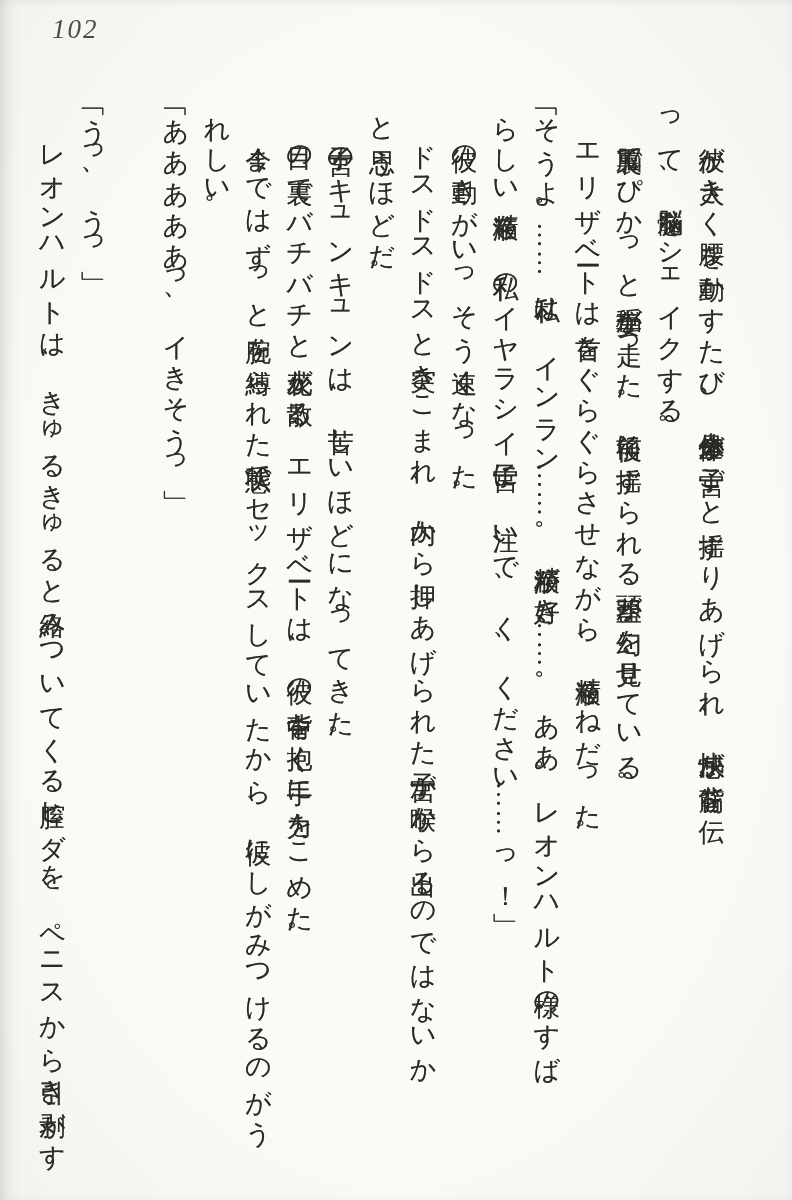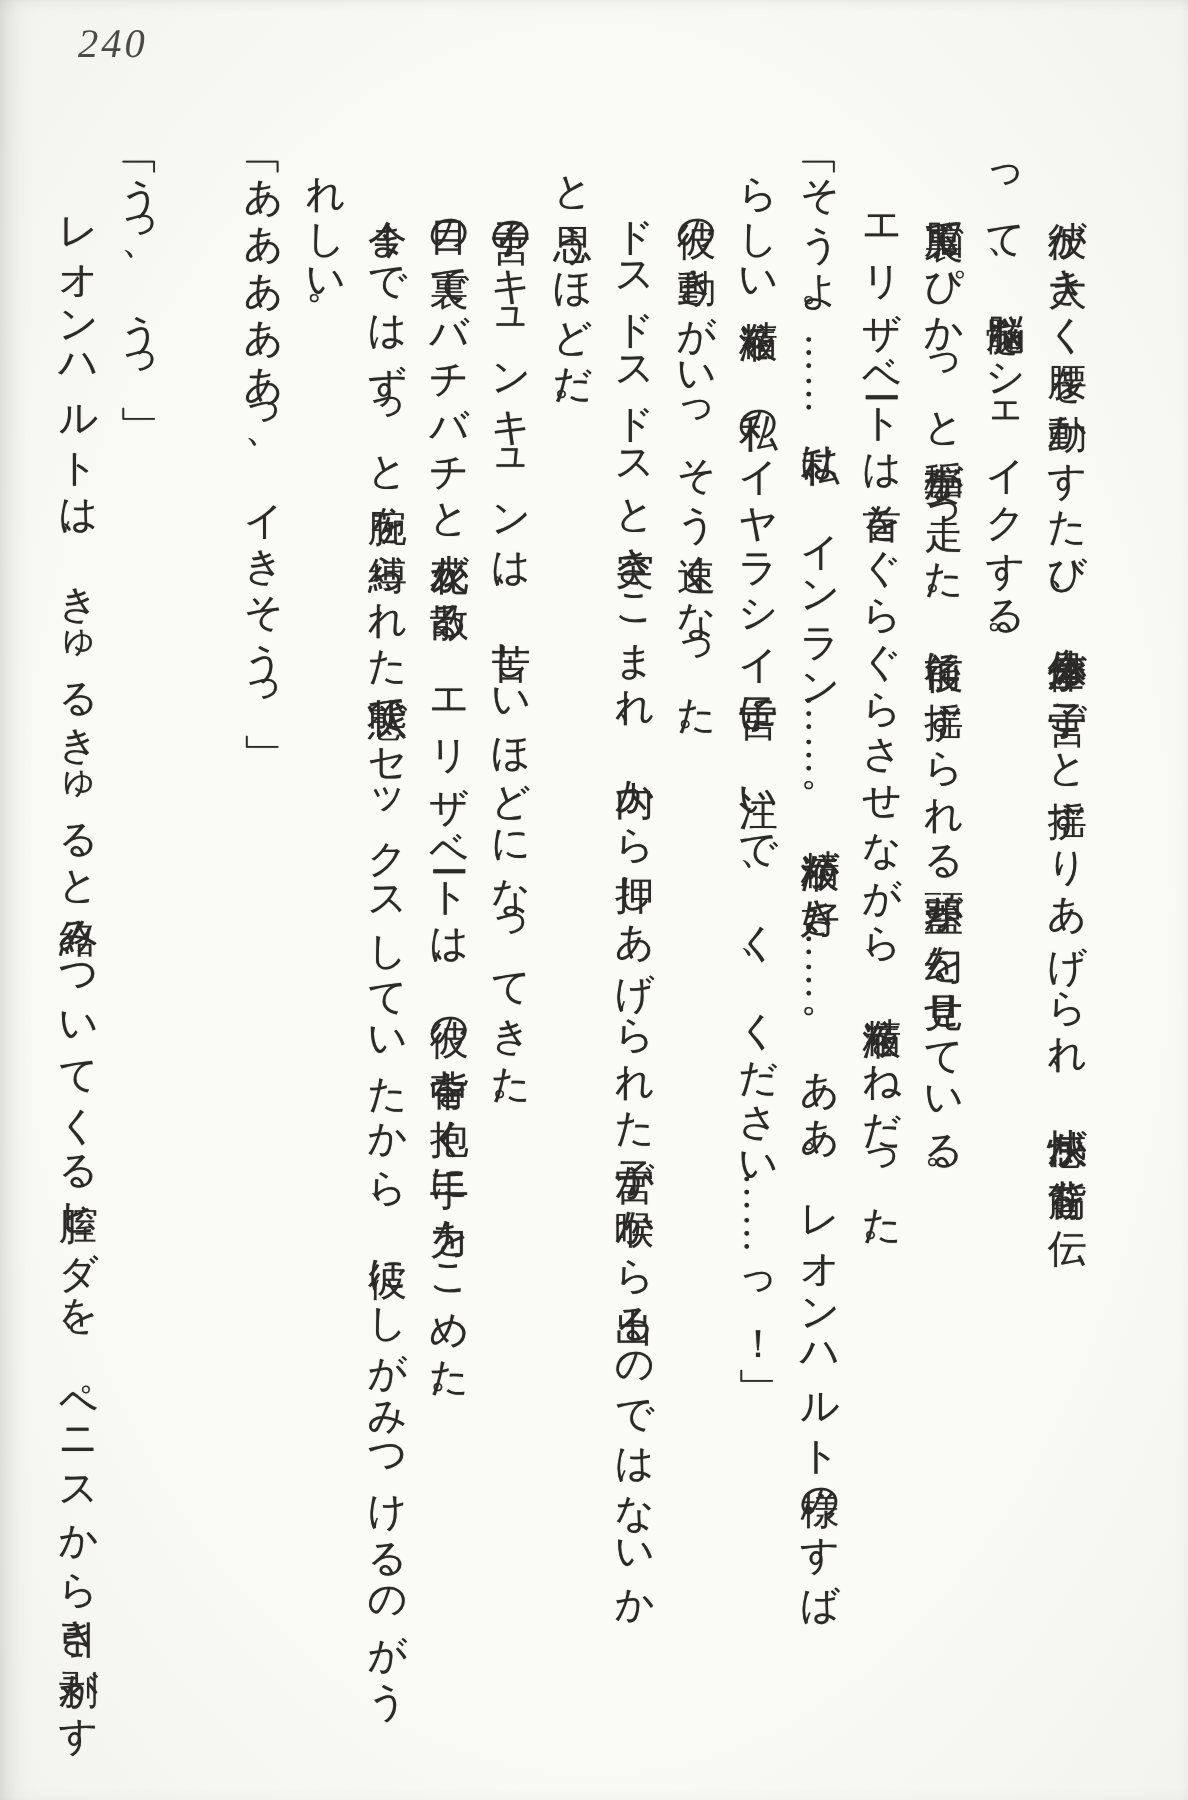--- a/index.html
+++ b/index.html
@@ -52,21 +52,21 @@
     white-space: nowrap;
   }
   .tline.indent {
     text-indent: 27.5px;
   }
 </style>
 </head>
 <body style="--paper: #fafaf7; --ink: #2b2a28; --ink-light: #4b4a48;">
 
 <div class="page">
-  <div class="page-number">240</div>
+  <div class="page-number">102</div>
   <div class="text-area" id="text-area">
       <div class="tline indent">彼が大きく腰を動かすたび、身体全体が子宮ごと揺すりあげられ、快感が背筋を伝</div>
       <div class="tline">って、脳髄をシェイクする。</div>
       <div class="tline indent">脳裏でぴかっと稲妻が走った。前後に揺すられる頭蓋が幻を見せている。</div>
       <div class="tline indent">エリザベートは首をぐらぐらさせながら、精液をねだった。</div>
       <div class="tline">「そうよ。……私は、インラン……。精液が好き……。ああ。レオンハルト様のすば</div>
       <div class="tline">らしい精液を、私のイヤラシイ子宮に、注いで、く、ください……っ！」</div>
       <div class="tline indent">彼の動きがいっそう速くなった。</div>
       <div class="tline indent">ドスドスドスと突きこまれ、内から押しあげられた子宮が喉から出るのではないか</div>
       <div class="tline">と思うほどだ。</div>

